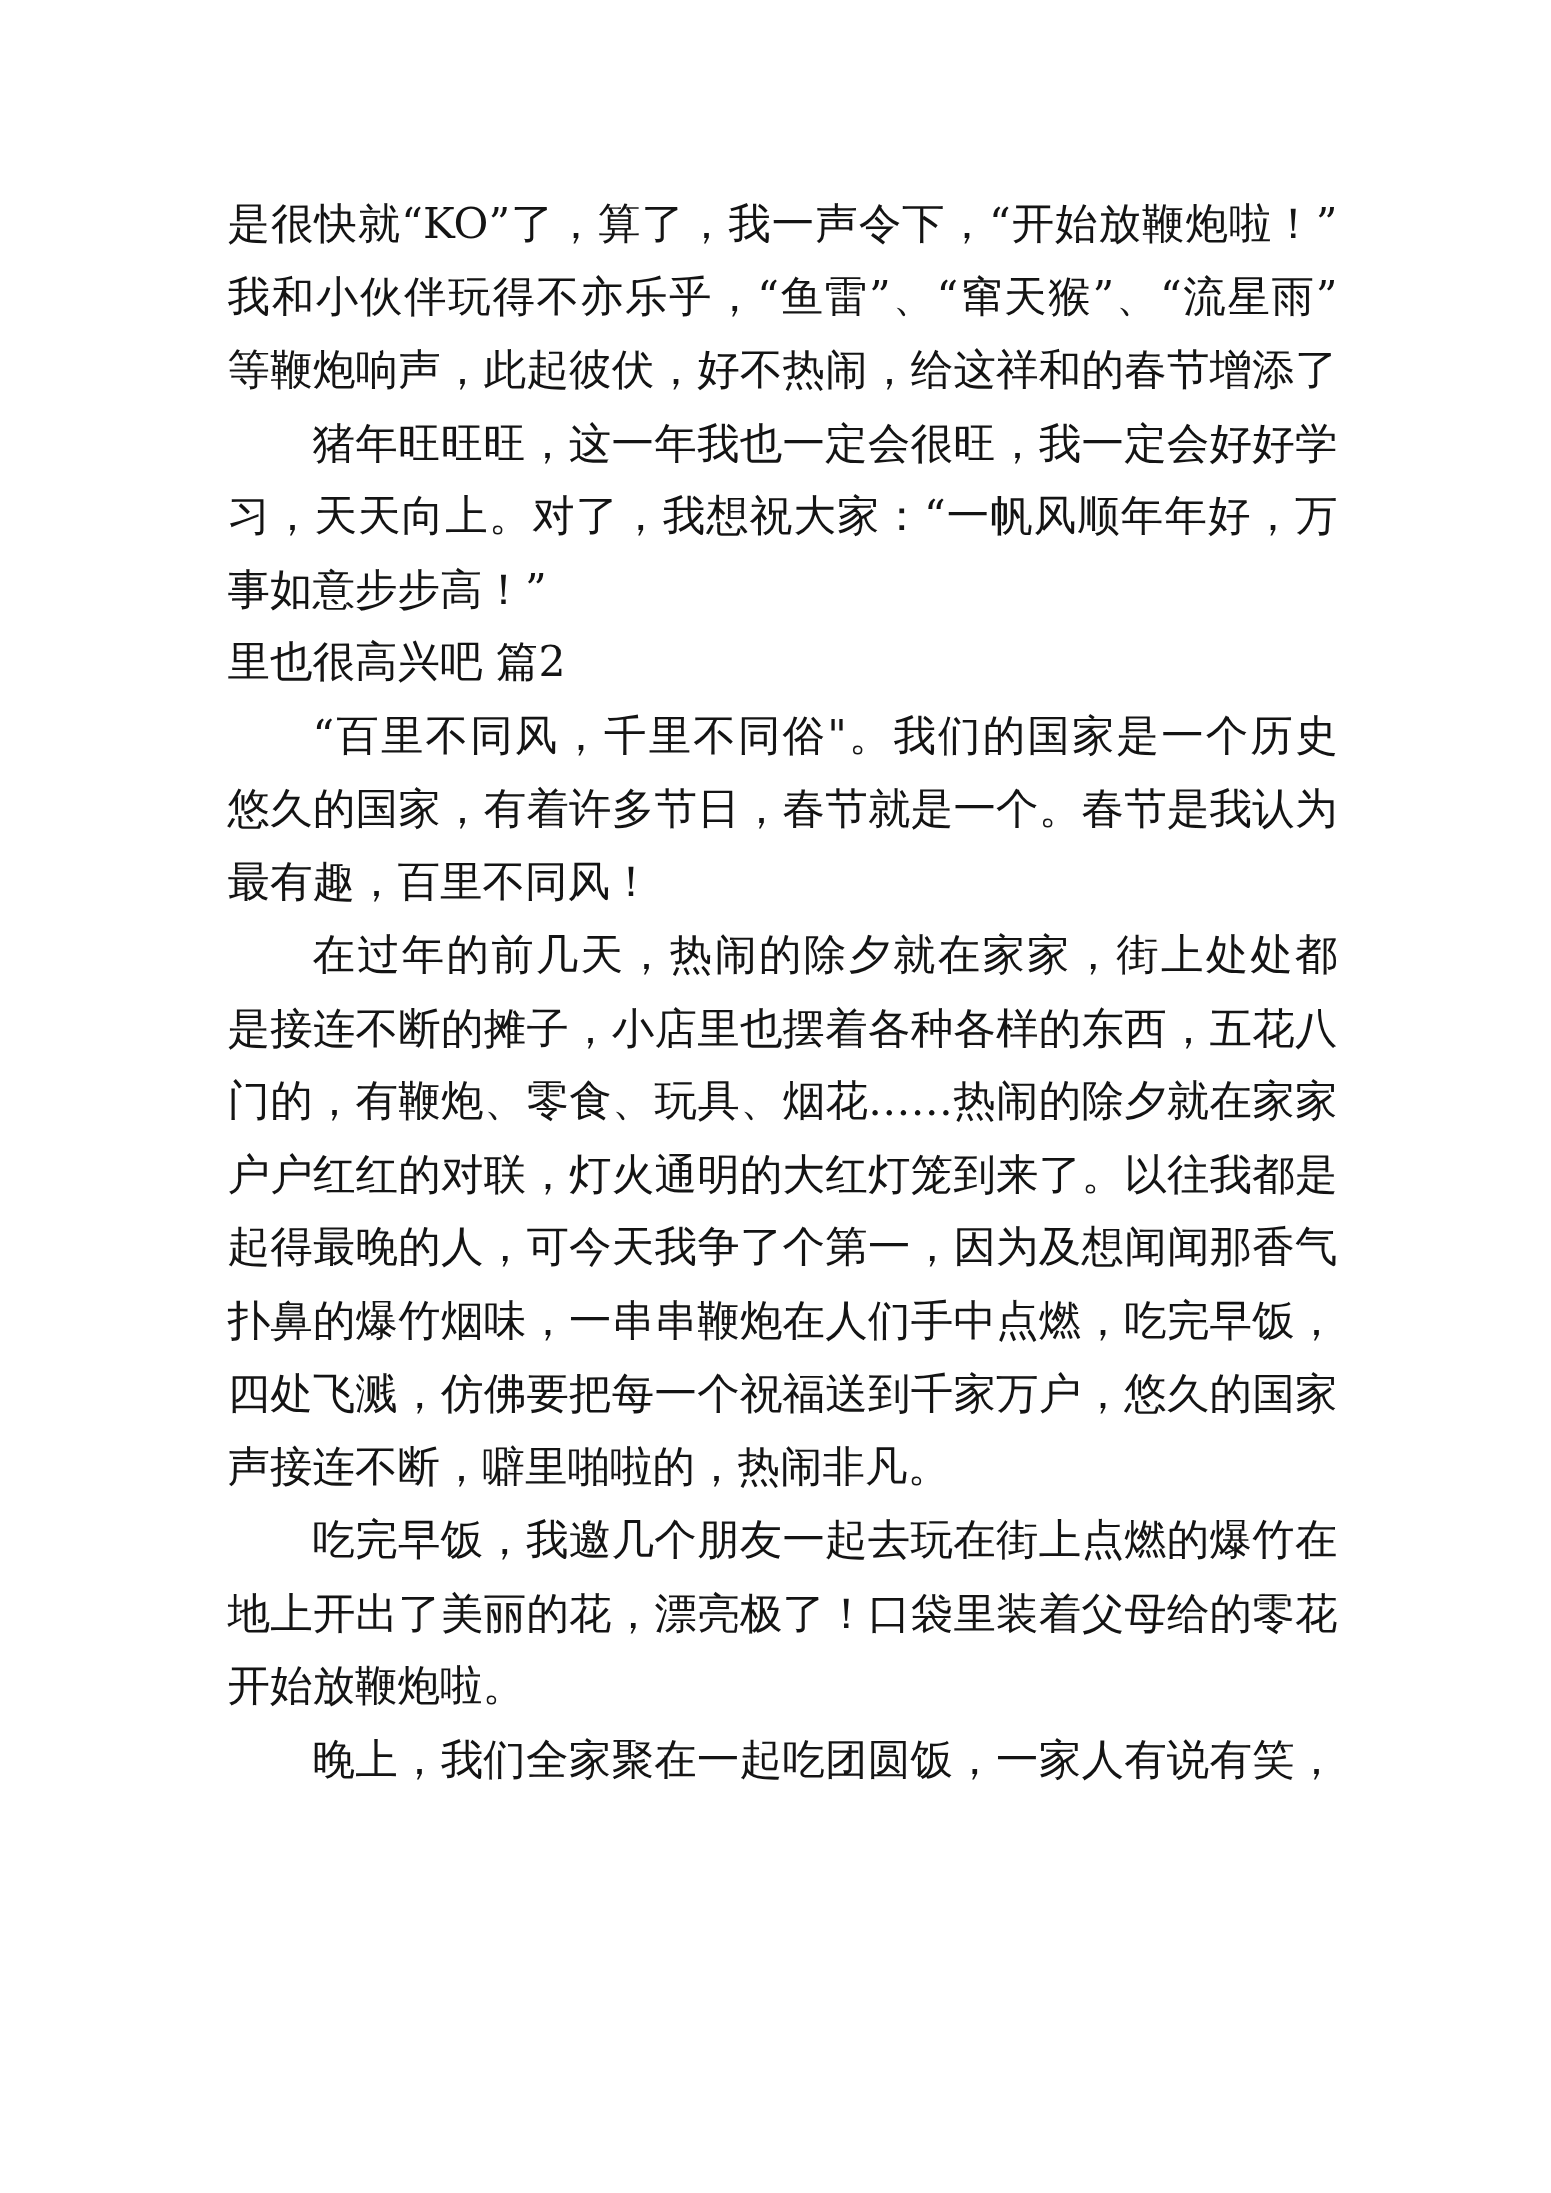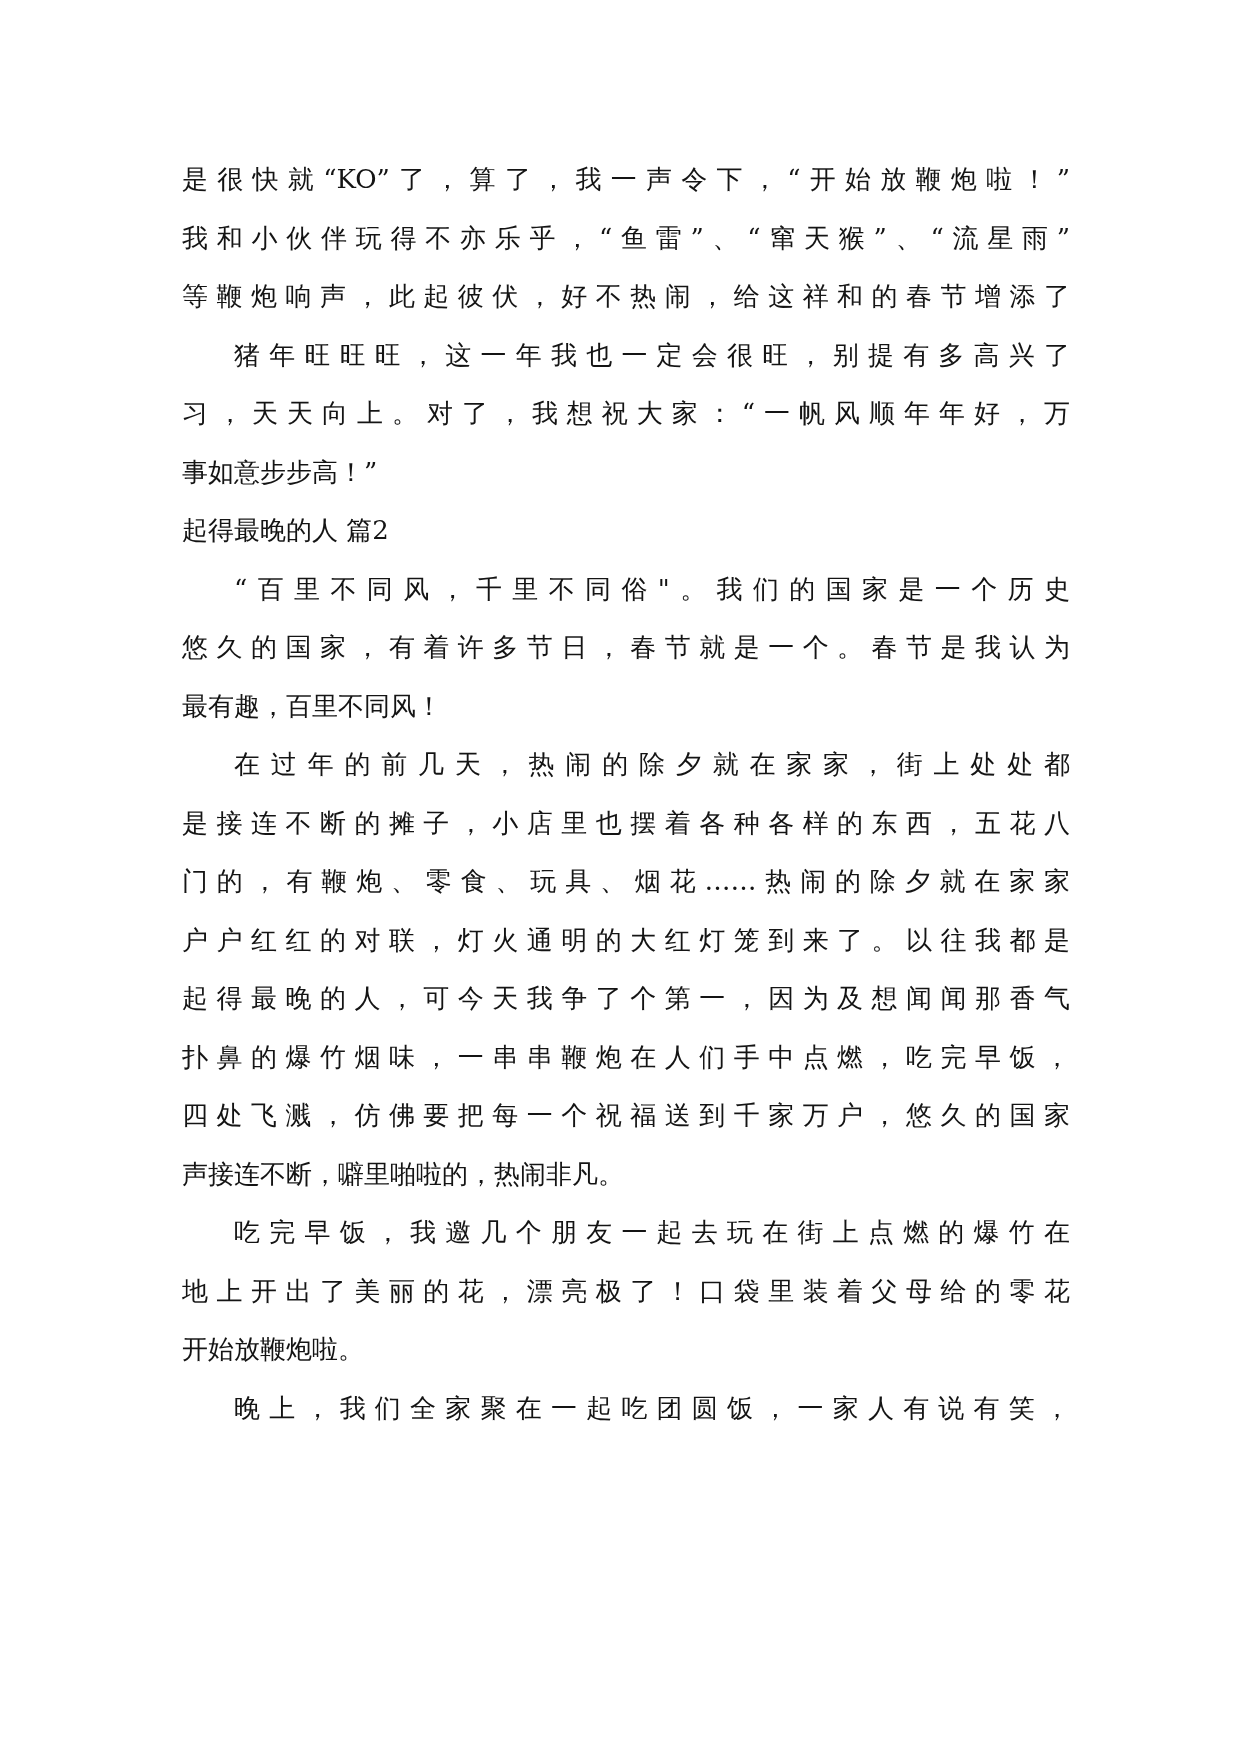--- a/index.html
+++ b/index.html
@@ -13,21 +13,21 @@
     height: 1754px;
     background: #ffffff;
     overflow: hidden;
   }
   .text-block {
     position: absolute;
     left: 182px;
     top: 150px;
     width: 888px;
     font-family: "DejaVu Serif", "Liberation Serif", serif;
-    font-size: 26px;
+    font-size: 34px;
     line-height: 58.5px;
     color: #141414;
     font-weight: 400;
   }
   .text-line {
     height: 58.5px;
     text-align: left;
     white-space: normal;
   }
   .text-line.full {
@@ -51,33 +51,33 @@
       <div class="text-line full">
         <span>我和小伙伴玩得不亦乐乎，“鱼雷”、“窜天猴”、“流星雨”</span>
       </div>
 
       <div class="text-line full">
         <span>等鞭炮响声，此起彼伏，好不热闹，给这祥和的春节增添了</span>
       </div>
 
 
       <div class="text-line indent full">
-        <span>猪年旺旺旺，这一年我也一定会很旺，别提有多高兴了</span>
+        <span>猪年旺旺旺，这一年我也一定会很旺，我一定会好好学</span>
       </div>
 
       <div class="text-line full">
         <span>习，天天向上。对了，我想祝大家：“一帆风顺年年好，万</span>
       </div>
 
       <div class="text-line">
         <span>事如意步步高！”</span>
       </div>
 
       <div class="text-line">
-        <span>起得最晚的人 篇2</span>
+        <span>里也很高兴吧 篇2</span>
       </div>
 
       <div class="text-line indent full">
         <span>“百里不同风，千里不同俗"。我们的国家是一个历史</span>
       </div>
 
       <div class="text-line full">
         <span>悠久的国家，有着许多节日，春节就是一个。春节是我认为</span>
       </div>
 

